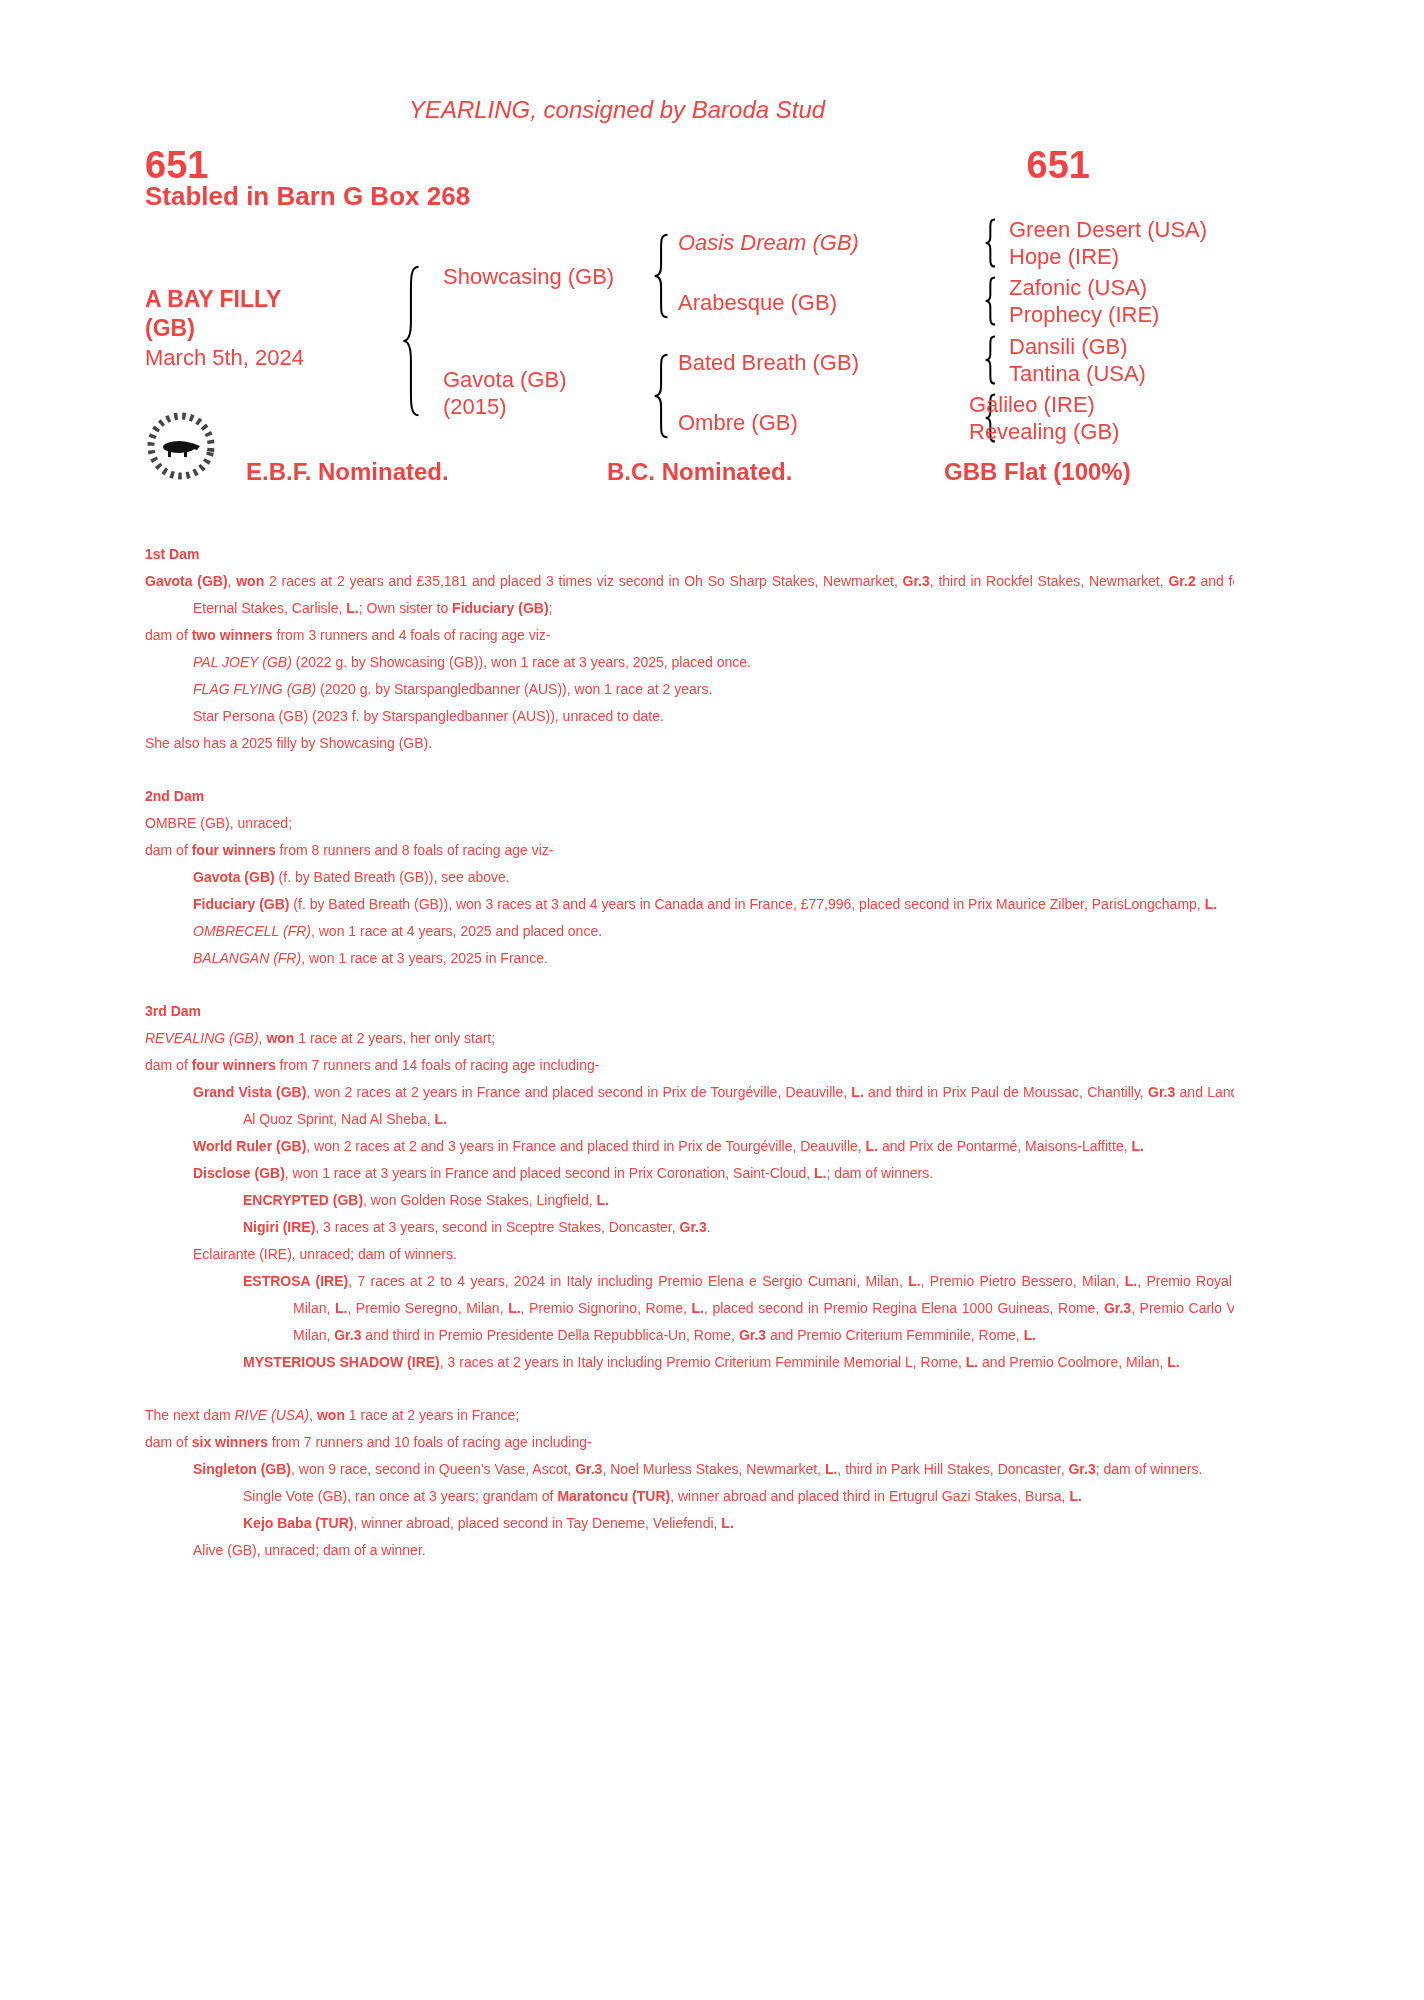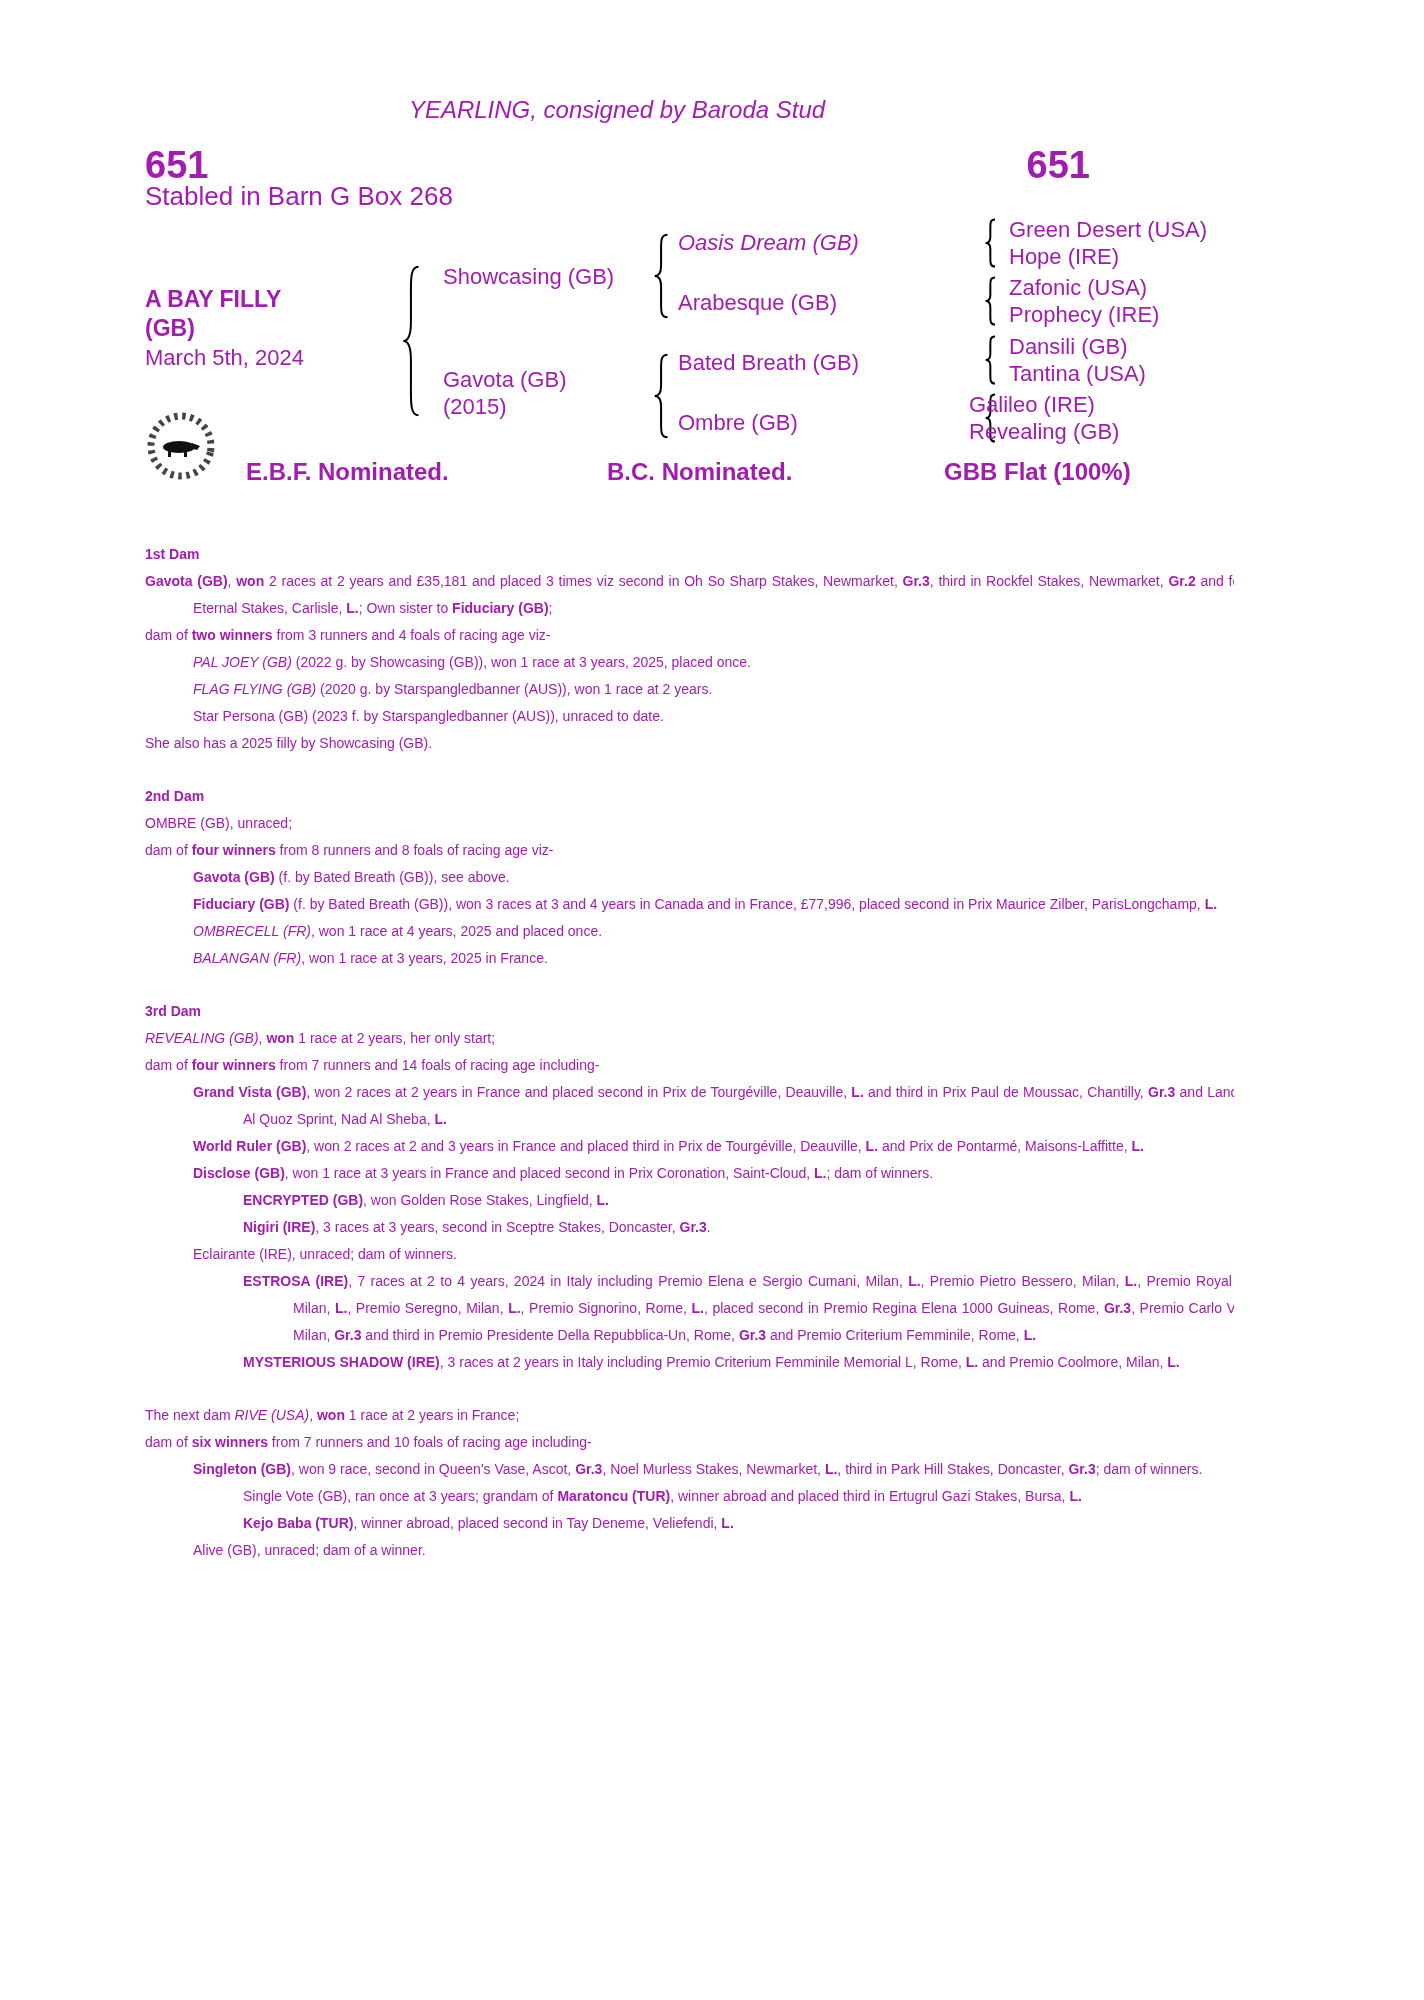--- a/index.html
+++ b/index.html
@@ -1,30 +1,30 @@
 <!DOCTYPE html>
 <html><head>
 <meta charset="utf-8">
 <style>
   html,body{margin:0;padding:0;background:#ffffff;}
   .page{
     position:relative;
     width:1234px;height:2000px;
-    background:#ffffff;color:#a21caf;
+    background:#ffffff;color:#ef4444;
     font-family:"Liberation Sans","DejaVu Sans",sans-serif;
     overflow:hidden;
   }
   .header{
     position:absolute;top:96px;left:0;width:100%;
     text-align:center;font-style:italic;font-size:24px;line-height:28px;
   }
   .lot{position:absolute;top:144px;font-size:38px;font-weight:bold;line-height:42px;}
   .lot-left{left:145px;}
   .lot-right{right:144px;}
-  .stabled{position:absolute;top:182px;left:145px;font-size:26px;font-weight:normal;line-height:28px;}
+  .stabled{position:absolute;top:182px;left:145px;font-size:26px;font-weight:bold;line-height:28px;}
 
   .pedigree{position:absolute;top:212px;left:145px;width:1166px;height:250px;font-size:22px;}
   .ped-item{position:absolute;white-space:nowrap;line-height:27px;}
   .subject{position:absolute;left:0;top:73px;width:250px;line-height:29px;}
   .subj-name{font-weight:bold;font-size:23px;}
   .subj-foaled{font-size:22px;}
   .brace{position:absolute;}
   .brace svg{display:block;width:100%;height:100%;}
   .ggp-pair{position:absolute;line-height:27px;white-space:nowrap;}
 

